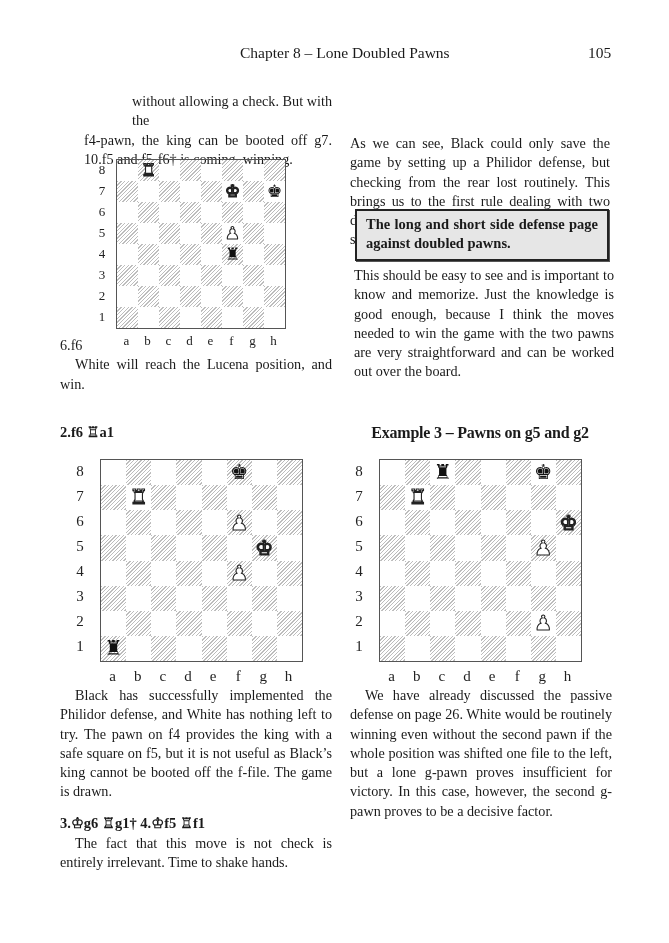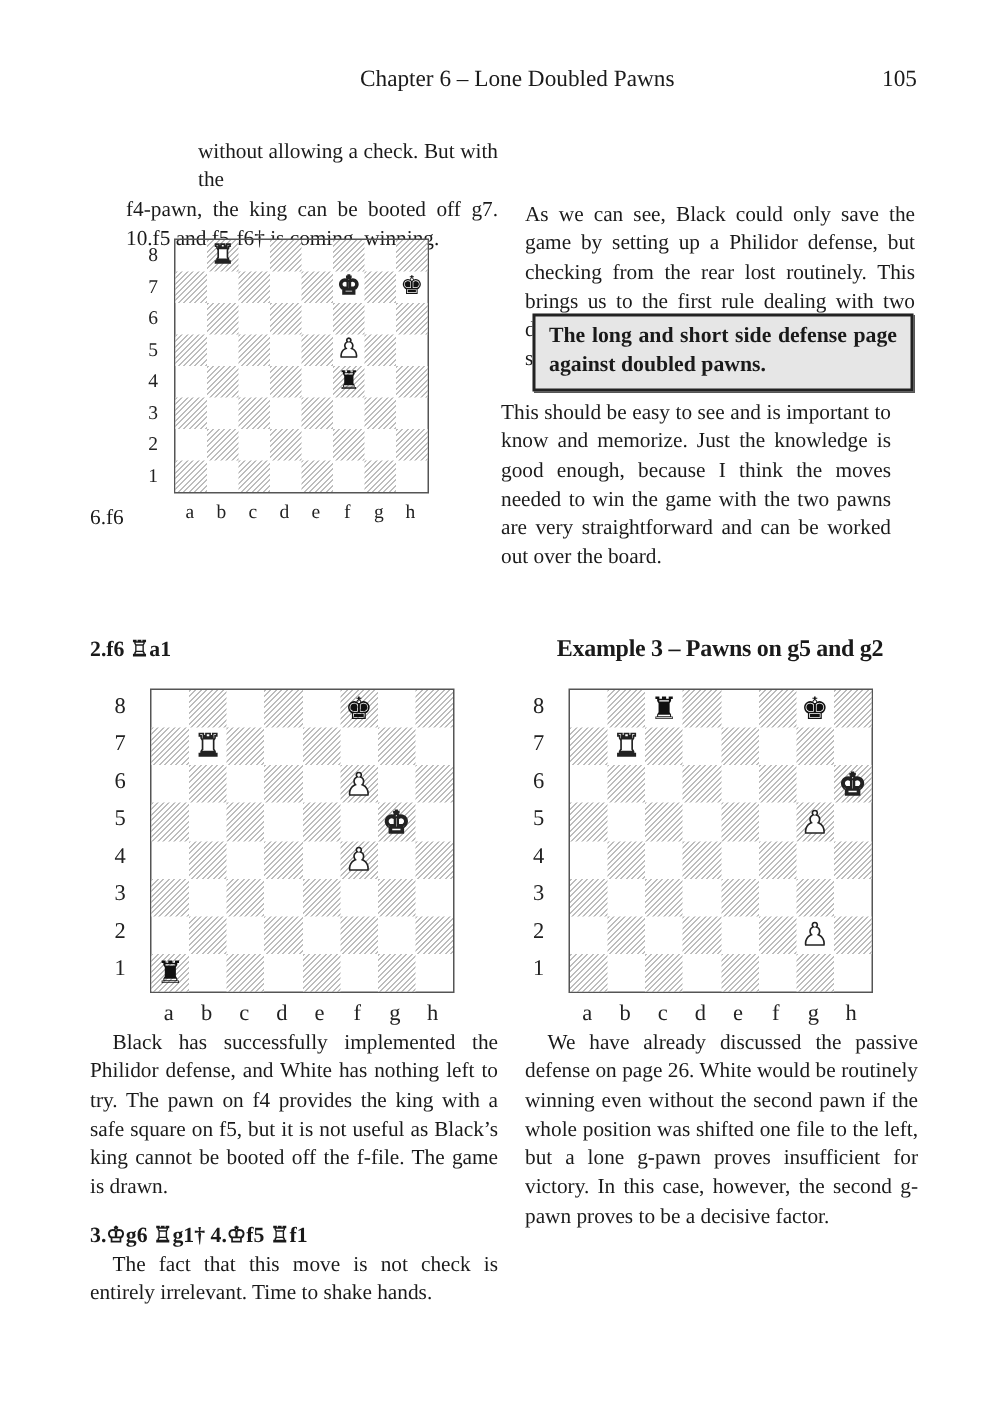--- a/index.html
+++ b/index.html
@@ -23,21 +23,21 @@
   .piece { position:absolute; display:flex; align-items:center; justify-content:center;
            font-family:"DejaVu Sans",sans-serif; line-height:1; }
   .piece.white { color:#fff; -webkit-text-stroke:1.1px #222; }
   .piece.black { color:#111; }
   .rank, .file { position:absolute; font-size:14px; text-align:center; color:#222; }
 </style>
 </head>
 <body>
 
 <div class="abs header">
-  <span class="title">Chapter 6 – Lone Doubled Pawns</span>
+  <span class="title">Chapter 8 – Lone Doubled Pawns</span>
   <span class="pnum">105</span>
 </div>
 
 <div class="abs" style="left:84px; top:92px; width:248px;">
   <div class="para" style="text-align-last:justify;margin-left:48px;">without allowing a check. But with the</div>
   <div class="para" style="text-align-last:justify;">f4-pawn, the king can be booted off g7.</div>
   <div class="para" style="text-align-last:left;">10.f5 and f5-f6† is coming, winning.</div>
 </div>
 
 <div class="board" id="board1" style="left:116px; top:159px; width:168px; height:168px;">
@@ -107,20 +107,21 @@
     <div class="sq" style="left: 147px; top: 147px; width: 21px; height: 21px;"></div>
     <div class="piece white" style="left: 21px; top: 0px; width: 21px; height: 21px; font-size: 17.22px;">♜</div>
     <div class="piece white" style="left: 105px; top: 21px; width: 21px; height: 21px; font-size: 17.22px;">♚</div>
     <div class="piece black" style="left: 147px; top: 21px; width: 21px; height: 21px; font-size: 17.22px;">♚</div>
     <div class="piece white" style="left: 105px; top: 63px; width: 21px; height: 21px; font-size: 17.22px;">♟</div>
     <div class="piece black" style="left: 105px; top: 84px; width: 21px; height: 21px; font-size: 17.22px;">♜</div>
   </div>
 
 <div class="abs" style="left:60px; top:336px; width:272px;">
   <div class="para">6.f6</div>
+  <div class="para indent last-left">White will reach the Lucena position, and win.</div>
 </div>
 
 <div class="abs move" style="left:60px; top:424px;">2.f6 ♖a1</div>
 
 <div class="board" id="board2" style="left:100px; top:459px; width:201px; height:201px;">
     <div class="sq" style="left: 0px; top: 0px; width: 25.125px; height: 25.125px;"></div>
     <div class="sq dark" style="left: 25.125px; top: 0px; width: 25.125px; height: 25.125px;"></div>
     <div class="sq" style="left: 50.25px; top: 0px; width: 25.125px; height: 25.125px;"></div>
     <div class="sq dark" style="left: 75.375px; top: 0px; width: 25.125px; height: 25.125px;"></div>
     <div class="sq" style="left: 100.5px; top: 0px; width: 25.125px; height: 25.125px;"></div>
@@ -200,21 +201,21 @@
 <div class="abs" style="left:60px; top:834px; width:272px;">
   <div class="para indent last-left">The fact that this move is not check is entirely irrelevant. Time to shake hands.</div>
 </div>
 
 <div class="abs" style="left:350px; top:88px; width:260px;margin-top:46px;">
   <div class="para last-left">As we can see, Black could only save the game by setting up a Philidor defense, but checking from the rear lost routinely. This brings us to the first rule dealing with two doubled pawns against zero, and a rather simple one to understand.</div>
 </div>
 
 <div class="abs rule-box" style="left:355px; top:209px; width:232px;">The long and short side defense page against doubled pawns.</div>
 
-<div class="abs" style="left:334px; top:266px; width:260px;">
+<div class="abs" style="left:354px; top:266px; width:260px;">
   <div class="para last-left">This should be easy to see and is important to know and memorize. Just the knowledge is good enough, because I think the moves needed to win the game with the two pawns are very straightforward and can be worked out over the board.</div>
 </div>
 
 <div class="abs example-title" style="left:350px; top:424px; width:260px;">Example 3 – Pawns on g5 and g2</div>
 
 <div class="board" id="board3" style="left:379px; top:459px; width:201px; height:201px;">
     <div class="sq" style="left: 0px; top: 0px; width: 25.125px; height: 25.125px;"></div>
     <div class="sq dark" style="left: 25.125px; top: 0px; width: 25.125px; height: 25.125px;"></div>
     <div class="sq" style="left: 50.25px; top: 0px; width: 25.125px; height: 25.125px;"></div>
     <div class="sq dark" style="left: 75.375px; top: 0px; width: 25.125px; height: 25.125px;"></div>

